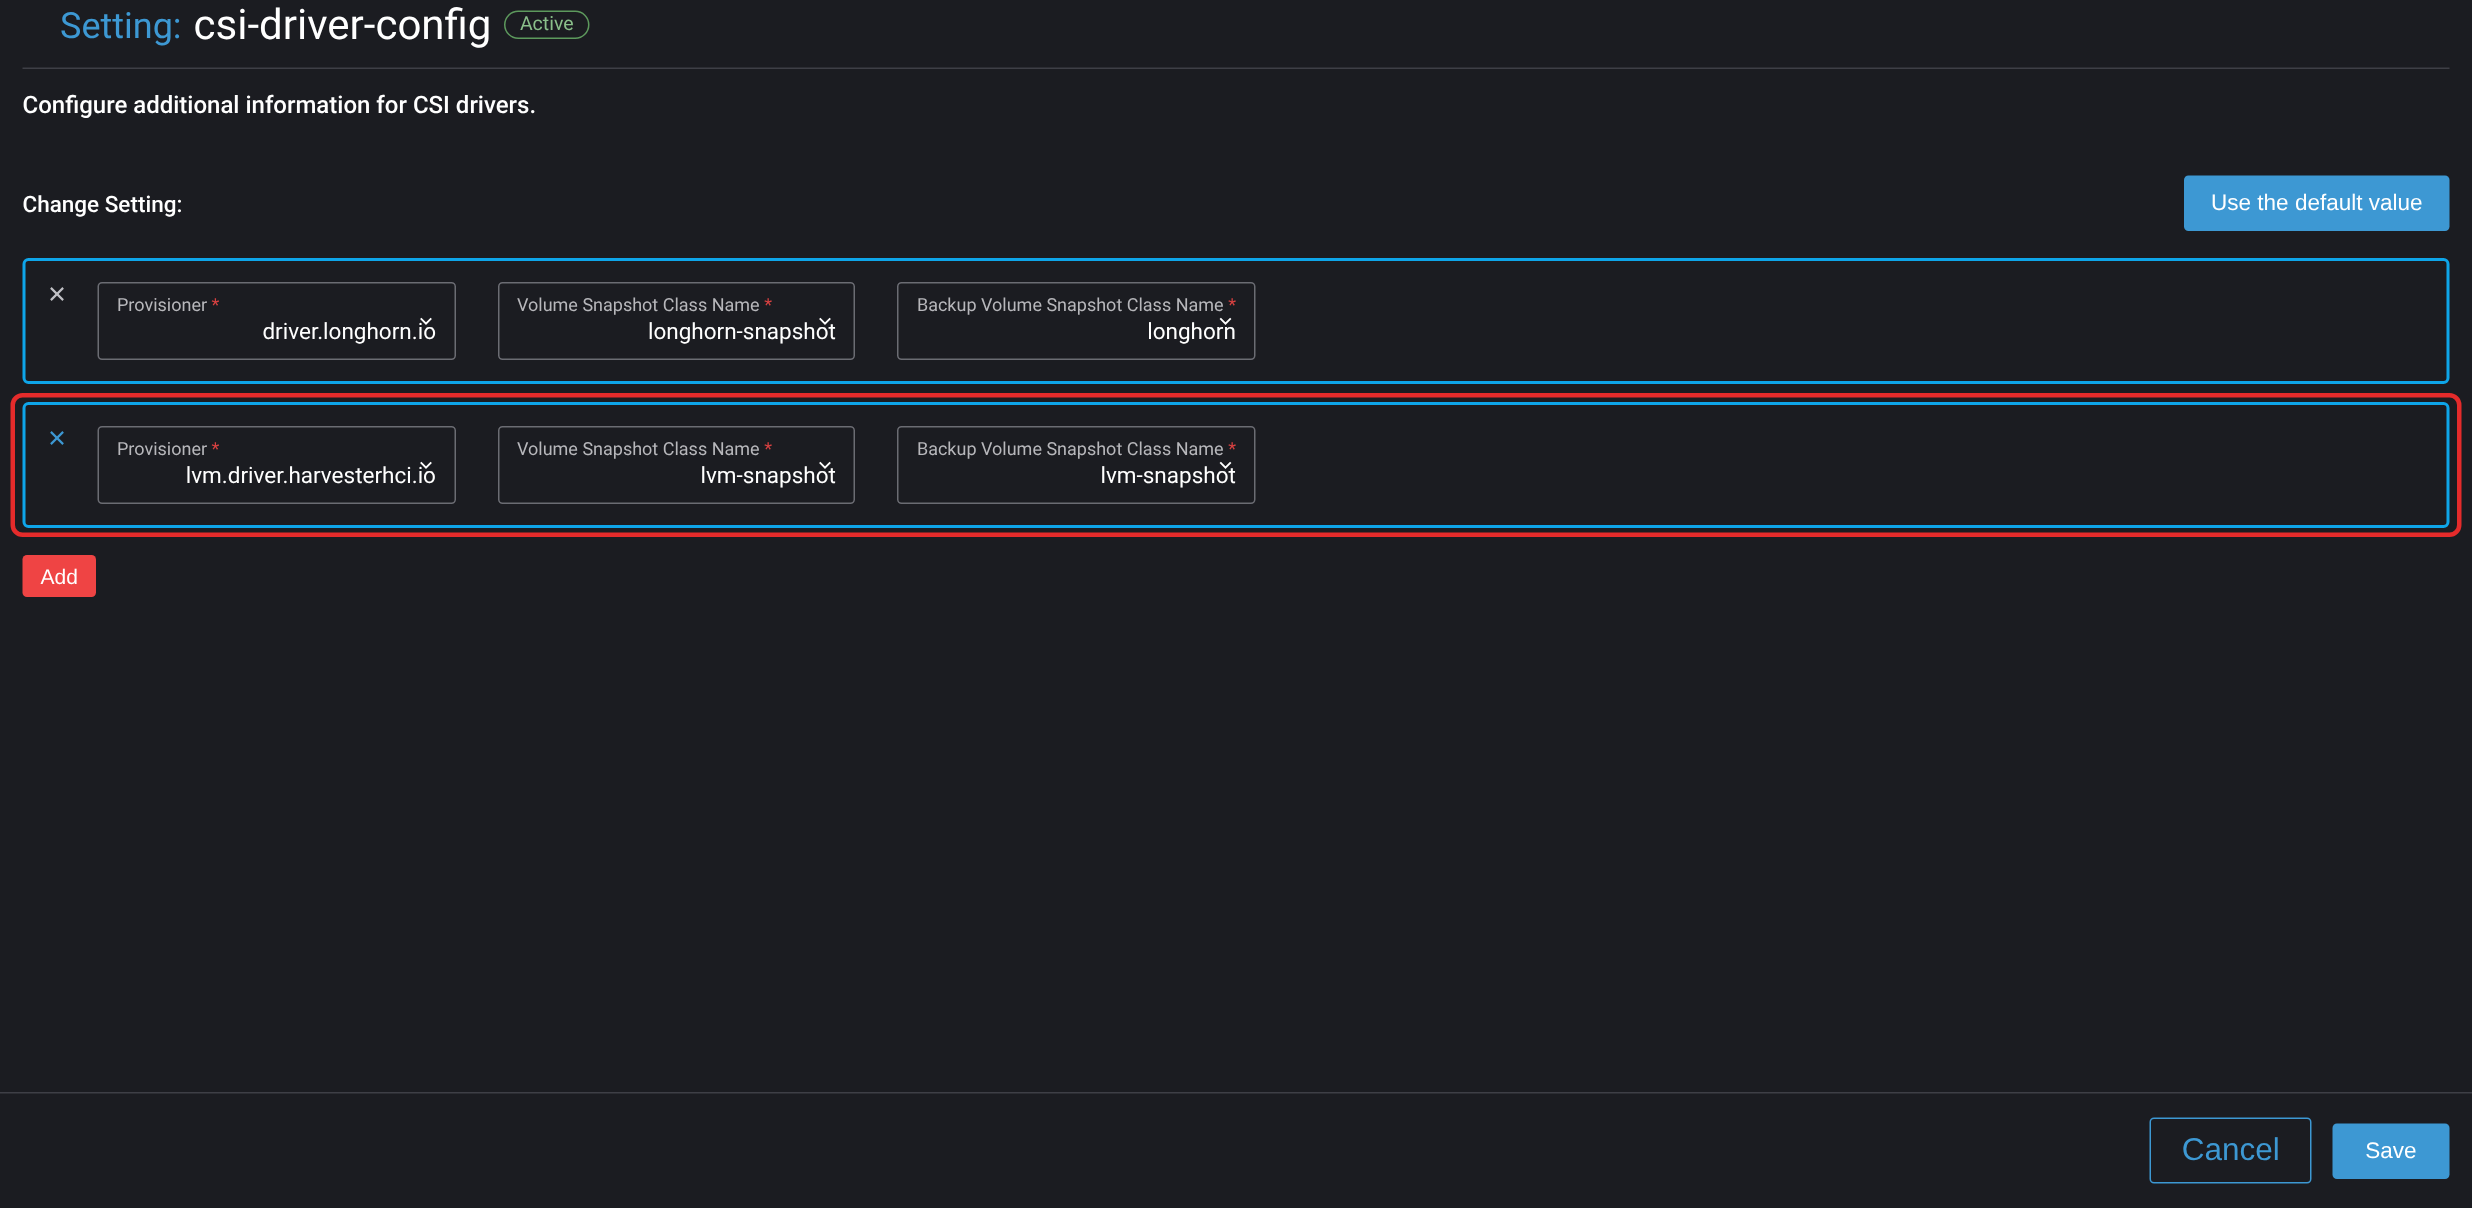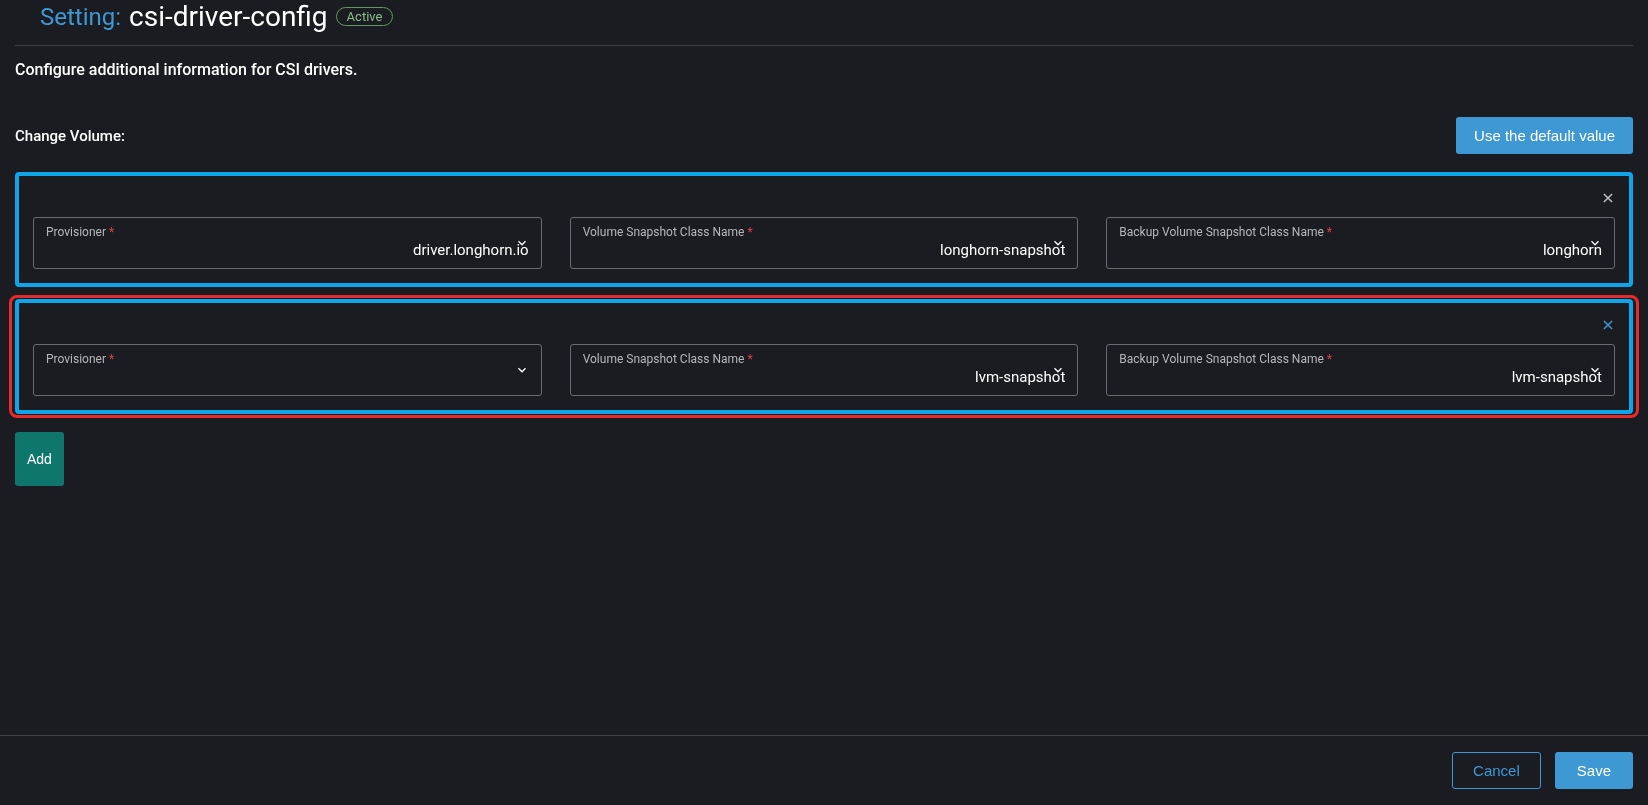--- a/index.html
+++ b/index.html
@@ -90,26 +90,26 @@
     border-radius: 3px;
     cursor: pointer;
     font-weight: 500;
   }
 
   .rows-container {
     padding: 18px 15px 0 15px;
   }
 
   .config-row {
-    border: 4px solid #0ea5e9;
+    border: 2px solid #0ea5e9;
     border-radius: 4px;
     padding: 14px;
     display: flex;
-    flex-direction: column;
-    gap: 8px;
+    flex-direction: row;
+    gap: 20px;
     background: #1b1c21;
     margin-bottom: 12px;
   }
 
   .config-row.highlighted {
     position: relative;
   }
 
   .highlight-border {
     position: absolute;
@@ -170,24 +170,24 @@
     top: 50%;
     transform: translateY(-50%);
     width: 14px;
     height: 14px;
     stroke: #ffffff;
     stroke-width: 2.2;
     fill: none;
   }
 
   .add-btn {
-    background: #0f766e;
+    background: #ef4444;
     color: #ffffff;
     border: none;
-    padding: 19px 12px;
+    padding: 6px 12px;
     font-size: 14px;
     border-radius: 3px;
     cursor: pointer;
     margin-left: 15px;
     margin-top: 6px;
   }
 
   .footer {
     position: absolute;
     bottom: 0;
@@ -199,21 +199,21 @@
     align-items: center;
     gap: 14px;
     padding: 16px 15px;
   }
 
   .btn-outline {
     background: transparent;
     border: 1px solid #3d98d3;
     color: #3d98d3;
     padding: 9px 20px;
-    font-size: 15px;
+    font-size: 21px;
     border-radius: 3px;
     cursor: pointer;
   }
 
   .btn-save {
     background: #3d98d3;
     color: #ffffff;
     border: none;
     padding: 10px 22px;
     font-size: 15px;
@@ -233,21 +233,21 @@
     <span class="title-name">csi-driver-config</span>
     <span class="status-badge">Active</span>
   </div>
 </div>
 
 <hr class="divider">
 
 <div class="description">Configure additional information for CSI drivers.</div>
 
 <div class="change-row">
-  <div class="change-label">Change Volume:</div>
+  <div class="change-label">Change Setting:</div>
   <button class="btn-blue">Use the default value</button>
 </div>
 
 <div class="rows-container" id="rows-container">
     <div class="config-row">
 
     <div class="close-row">
       <span class="close-icon-gray"><svg class="close-svg" viewBox="0 0 24 24">
             <line x1="5" y1="5" x2="19" y2="19"></line>
             <line x1="19" y1="5" x2="5" y2="19"></line>
@@ -293,20 +293,21 @@
             <line x1="5" y1="5" x2="19" y2="19"></line>
             <line x1="19" y1="5" x2="5" y2="19"></line>
           </svg></span>
     </div>
     <div class="fields-row">
       <div class="sel-field">
         <div class="sel-label">
             <span>Provisioner</span>
             <span class="req">*</span>
           </div>
+        <div class="sel-value">lvm.driver.harvesterhci.io</div>
         <svg class="sel-chevron" viewBox="0 0 24 24">
             <polyline points="6 9 12 15 18 9"></polyline>
           </svg>
       </div>
       <div class="sel-field">
         <div class="sel-label">
             <span>Volume Snapshot Class Name</span>
             <span class="req">*</span>
           </div>
         <div class="sel-value">lvm-snapshot</div>

